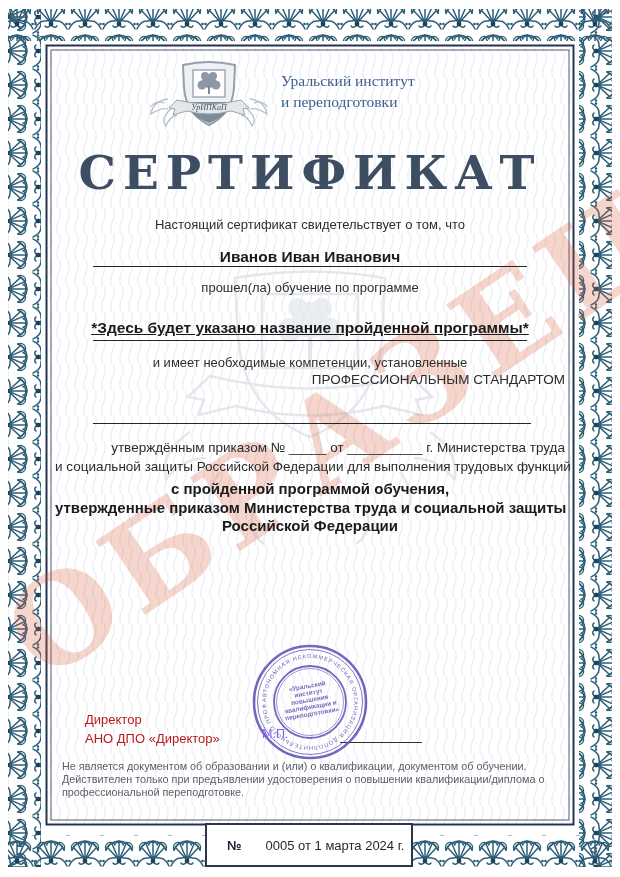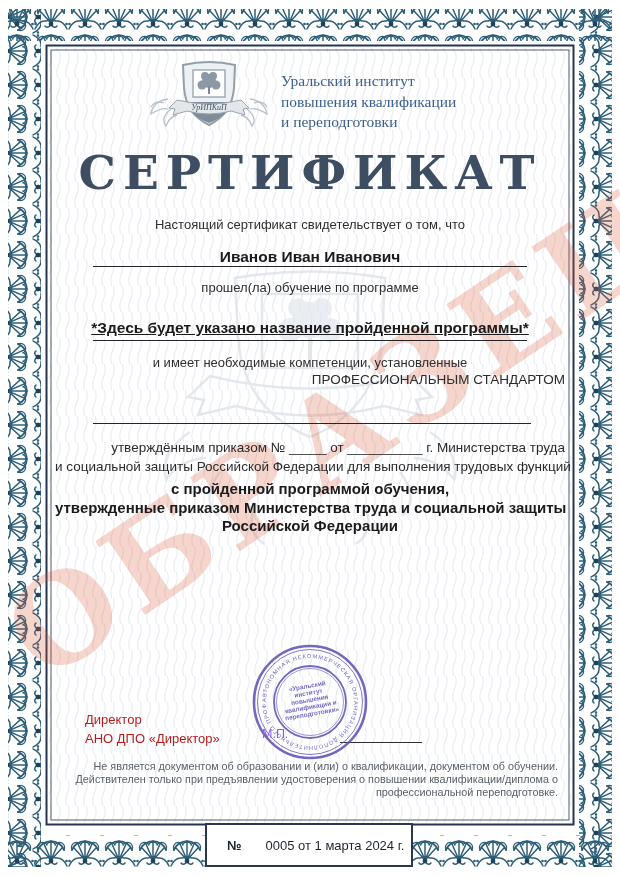--- a/index.html
+++ b/index.html
@@ -33,21 +33,21 @@
   }
   .t13{font-size:13px; z-index:2;}
   .t135{font-size:13.5px; z-index:2; color:#2b2b2b;text-align:right;}
   .bold15{font-size:15.5px; font-weight:bold; color:#1b1b1b; z-index:2;}
   .rule{height:0; border-top:1.6px solid #23252b; z-index:2;}
   .funcs{top:480px; font-size:15px; font-weight:bold; color:#1b1b1b; line-height:18.6px; z-index:2;}
   .stamp{left:250px; top:642px; z-index:3; opacity:.85;}
   .director{left:85px; top:711px; font-size:13px; line-height:18.5px; color:#b91c1c; z-index:2; white-space:nowrap;}
   .mp{left:262px; top:727px; font-size:12.5px; color:#8b5cf6; z-index:4;}
   .sigline{left:340px; top:742px; width:82px; border-top:1.5px solid #2f2f2f; z-index:2;}
-  .disclaimer{top:760px; left:62px; right:62px; text-align:right; font-size:10.8px; line-height:12.8px; color:#5a6068; z-index:2; white-space:normal;}
+  .disclaimer{top:760px; left:62px; right:62px; text-align:left; font-size:10.8px; line-height:12.8px; color:#5a6068; z-index:2; white-space:normal;}
   .numbox{
     left:205px; top:823px; width:208px; height:44px; box-sizing:border-box;
     background:#ffffff; border:2.5px solid #2b3650; z-index:5;
     display:flex; align-items:center; justify-content:flex-start;
   }
   .numbox .nsign{margin-left:20px; font-size:13px; font-weight:bold; color:#1d2430;}
   .numbox .nval{margin-left:24px; font-size:13px; font-weight:normal; color:#1d2430; white-space:nowrap;}
 </style>
 </head>
 <body>
@@ -139,21 +139,20 @@
       <circle cx="59" cy="19" r="4"></circle>
       <circle cx="67" cy="19" r="4"></circle>
     </g>
     <path d="M63,37 v-8" stroke="#7c8894" stroke-width="2"></path>
     <path d="M31,43 l-8,8 6,1 -2,6 14,-4 q22,6 44,0 l14,4 -2,-6 6,-1 -8,-8 q-32,8 -64,0 z" fill="#e3e7ea" stroke="#99a4af" stroke-width="1"></path>
     <text x="63" y="52.5" text-anchor="middle" font-family="Liberation Serif, serif" font-style="italic" font-size="8" fill="#44566b">УрИПКиП</text>
   </svg>
 
   <div class="abs inst">
     <div>Уральский институт</div>
-    <div>повышения квалификации</div>
     <div>и переподготовки</div>
   </div>
 
   <div class="abs ctr title">СЕРТИФИКАТ</div>
 
   <div class="abs ctr t13" style="top:217px;">Настоящий сертификат свидетельствует о том, что</div>
   <div class="abs ctr bold15" style="top:248px;">Иванов Иван Иванович</div>
   <div class="abs rule" style="left:93px; width:434px; top:266px;"></div>
   <div class="abs ctr t13" style="top:280px;">прошел(ла) обучение по программе</div>
   <div class="abs ctr bold15" style="top:319px;text-decoration:underline;">*Здесь будет указано название пройденной программы*</div>

